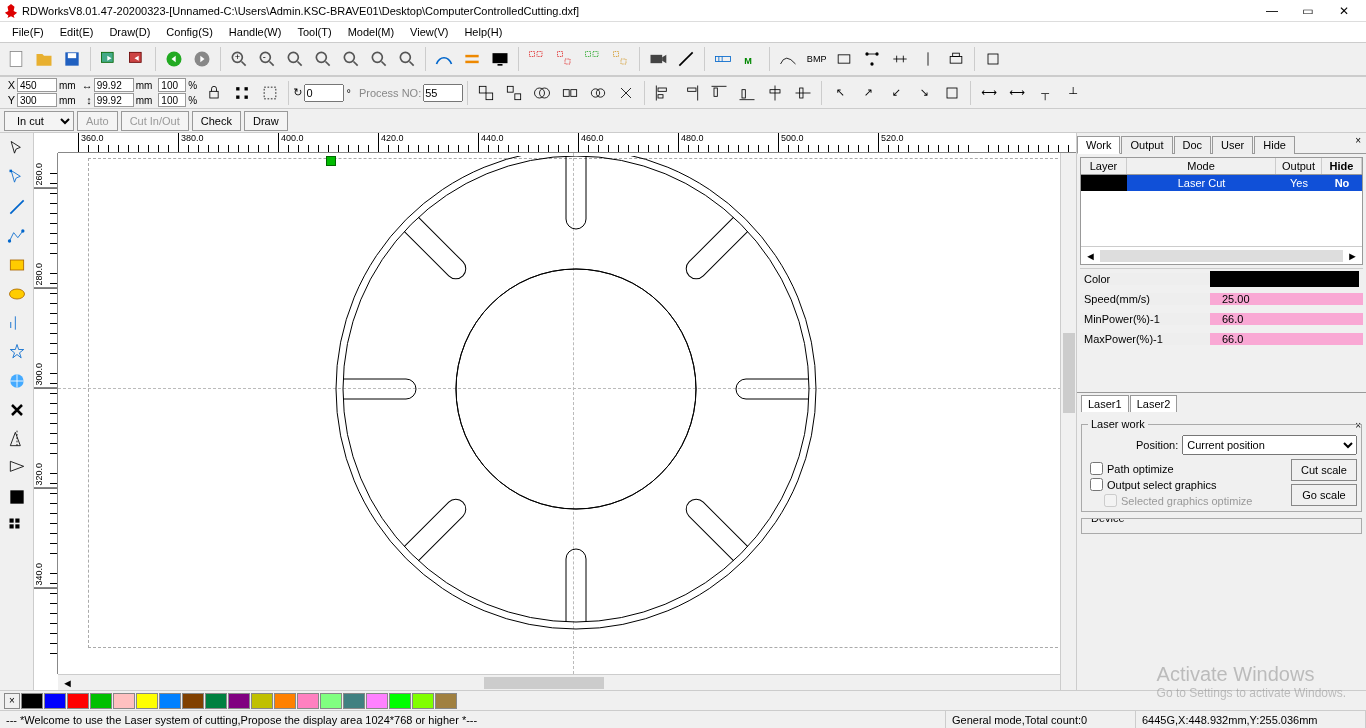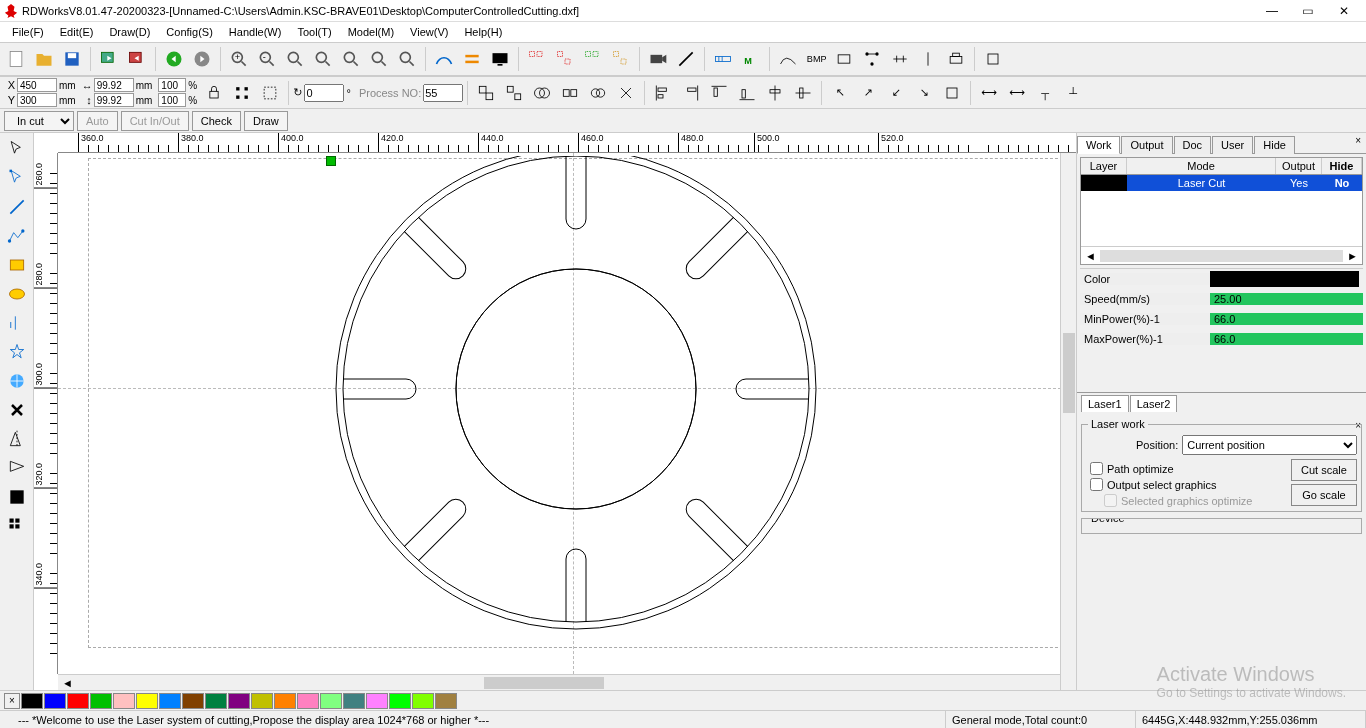--- a/index.html
+++ b/index.html
@@ -65,21 +65,21 @@
 .col-layer { width: 46px; }
 .col-mode { flex: 1; }
 .col-out { width: 46px; }
 .col-hide { width: 40px; font-weight: bold; }
 .layer-scroll { height: 18px; display: flex; align-items: center; justify-content: space-between; border-top: 1px solid #ccc; }
 .layer-scroll .arrow { padding: 0 4px; }
 
 .props { margin: 3px; border-top: 1px solid #ccc; }
 .props .prow { display: flex; align-items: center; height: 20px; }
 .props .plbl { width: 130px; padding-left: 4px; background: #eee; }
-.props .pval { flex: 1; padding-left: 4px; background: #22c55e; }
+.props .pval { flex: 1; padding-left: 12px; background: #f9a8d4; }
 .color-swatch { flex: 1; height: 16px; background: #000; margin-right: 4px; }
 
 .laser-tabs { display: flex; border-top: 1px solid #999; padding: 2px 0 0 4px; }
 .laser-tabs .ltab { padding: 2px 6px; border: 1px solid #999; border-bottom: none; background: #fff; margin-right: 1px; }
 
 .group-box { border: 1px solid #aaa; margin: 6px 4px 4px; padding: 6px 4px 4px; position: relative; }
 .group-box .legend { position: absolute; top: -7px; left: 6px; background: #f0f0f0; padding: 0 3px; font-size: 11px; }
 .btn-grid { display: grid; grid-template-columns: repeat(3, 1fr); gap: 3px; }
 .btn-grid button, .group-box button { height: 22px; font-size: 11px; border: 1px solid #888; background: #f0f0f0; }
 .pos-row { display: flex; align-items: center; gap: 4px; margin-top: 4px; }
@@ -87,21 +87,21 @@
 .chk-row { display: flex; align-items: center; gap: 4px; margin-top: 3px; font-size: 11px; }
 .chk-row input { margin-left: 4px; }
 .scale-btns { display: flex; flex-direction: column; gap: 3px; }
 
 .color-palette { height: 20px; display: flex; align-items: center; padding-left: 4px; background: #f0f0f0; border-top: 1px solid #ccc; gap: 1px; }
 .color-palette .x { width: 16px; height: 16px; display: flex; align-items: center; justify-content: center; border: 1px solid #888; font-size: 10px; }
 .color-palette .sw { width: 22px; height: 16px; border: 1px solid #888; }
 
 .statusbar { height: 18px; display: flex; align-items: center; border-top: 1px solid #ccc; background: #f0f0f0; font-size: 11px; }
 .statusbar .cell { padding: 0 6px; border-right: 1px solid #ccc; height: 100%; display: flex; align-items: center; }
-.statusbar .fill { flex: 1; margin-left: 12px; }
+.statusbar .fill { flex: 1; }
 
 .watermark { position: absolute; right: 20px; bottom: 28px; color: #888; opacity: 0.5; pointer-events: none; }
 .watermark .big { font-size: 20px; }
 .watermark .small { font-size: 12px; }
 
 .close-x { position: absolute; right: 2px; top: 2px; font-size: 10px; padding: 0 3px; }
 .panel-section { position: relative; }
 </style>
 </head>
 <body>
@@ -652,21 +652,21 @@
         <div class="tick" style="left: 620px;">480.0</div>
         <div class="minor" style="left: 630px;"></div>
         <div class="minor" style="left: 640px;"></div>
         <div class="minor" style="left: 650px;"></div>
         <div class="minor" style="left: 660px;"></div>
         <div class="minor" style="left: 670px;"></div>
         <div class="minor" style="left: 680px;"></div>
         <div class="minor" style="left: 690px;"></div>
         <div class="minor" style="left: 700px;"></div>
         <div class="minor" style="left: 710px;"></div>
-        <div class="tick" style="left: 696px;">500.0</div>
+        <div class="tick" style="left: 720px;">500.0</div>
         <div class="minor" style="left: 730px;"></div>
         <div class="minor" style="left: 740px;"></div>
         <div class="minor" style="left: 750px;"></div>
         <div class="minor" style="left: 760px;"></div>
         <div class="minor" style="left: 770px;"></div>
         <div class="minor" style="left: 780px;"></div>
         <div class="minor" style="left: 790px;"></div>
         <div class="minor" style="left: 800px;"></div>
         <div class="minor" style="left: 810px;"></div>
         <div class="tick" style="left: 820px;">520.0</div>

